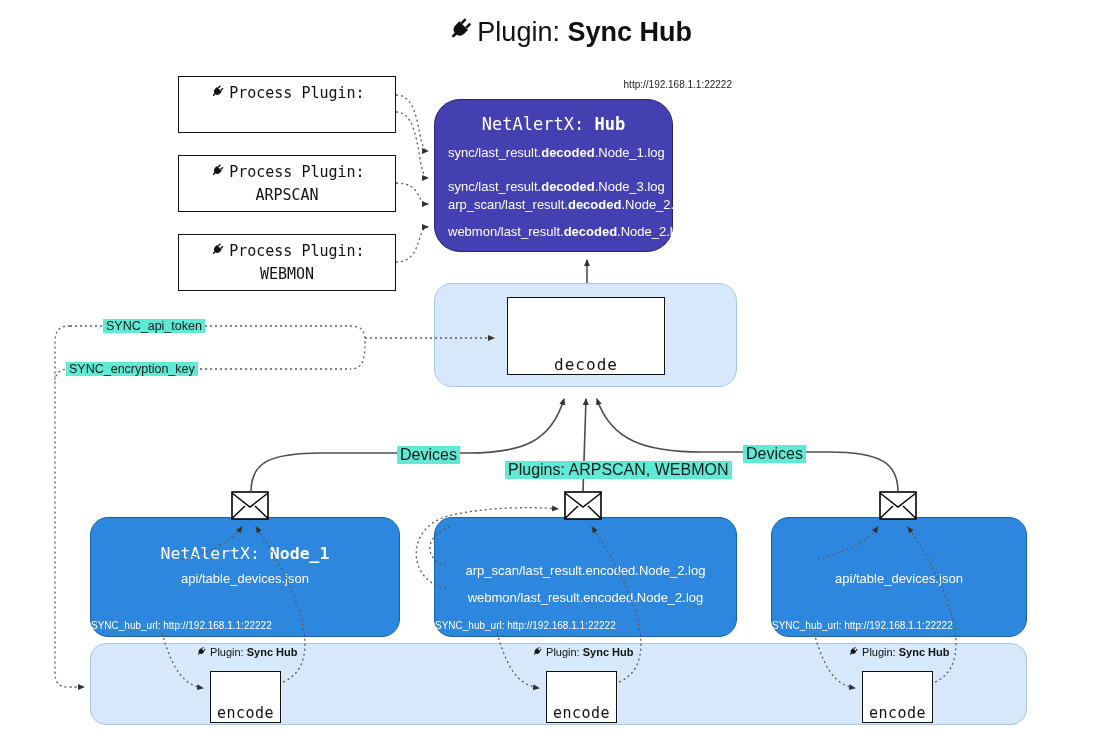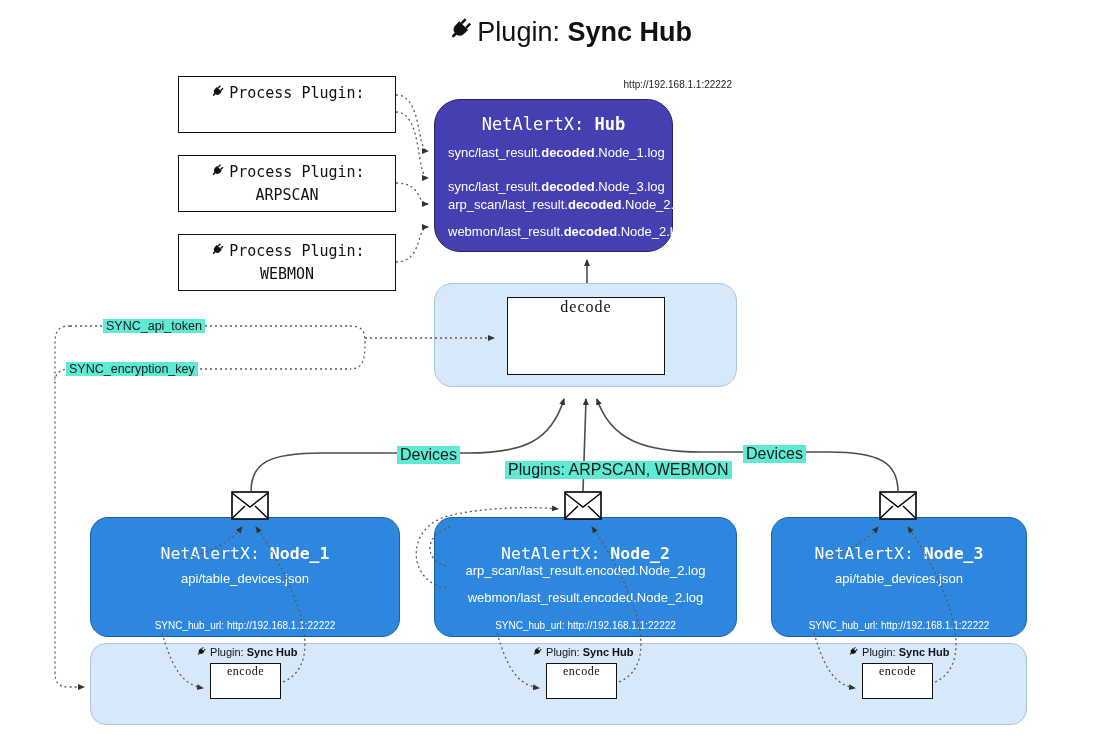--- a/index.html
+++ b/index.html
@@ -3,42 +3,42 @@
 <meta charset="utf-8">
 <style>
   * { margin:0; padding:0; box-sizing:border-box; }
   body { background:#fff; }
   .canvas { position:relative; width:1117px; height:754px; background:#fff;
             font-family:"Liberation Sans", sans-serif; overflow:hidden; color:#111; }
   .abs { position:absolute; }
   .mono { font-family:"DejaVu Sans Mono","Liberation Mono",monospace; }
   .panel { background:var(--panel-fill,#d7e8fa); border:1px solid var(--panel-border,#a8c6e5); border-radius:18px; }
   .box-white { background:#fff; border:1.6px solid #111; }
-  .flexc { display:flex; align-items:flex-start; justify-content:center;font-family:Liberation Serif, serif; }
+  .flexc { display:flex; align-items:flex-end; justify-content:center; }
   .title { left:20px; right:0; top:16px; text-align:center; font-size:27px; }
   .plug { display:inline-block; line-height:0; }
   .plug svg { width:1.05em; height:1.05em; fill:#111; vertical-align:-0.14em; margin-right:4px; }
   .ppbox { width:218px; height:57px; text-align:center; font-size:15px; line-height:23px;
            padding-top:5px; background:#fff; border:1.6px solid #111; }
   .hub-url { left:434px; top:79px; width:298px; text-align:right; font-size:10px; color:#222; }
   .hub { left:434px; top:99px; width:239px; height:153px; background:var(--hub-fill,#4440b2);
          border:1px solid var(--hub-border,#28246e); border-radius:26px; color:#fff; }
   .hub-title { text-align:center; padding-top:14px; font-size:17px; }
   .hub-log { position:absolute; left:13px; font-size:13px; white-space:nowrap; }
   .node { background:var(--node-fill,#2e87de); border:1px solid var(--node-border,#1761a8);
           border-radius:18px; color:#fff; }
   .node-title { text-align:center; padding-top:26px; font-size:16.5px; }
   .node-line { position:absolute; left:0; width:100%; text-align:center; font-size:13px; }
-  .node-footer { position:absolute; left:0; bottom:5px; width:100%; text-align:center; font-size:10px; }
+  .node-footer { position:absolute; left:0; bottom:5px; width:100%; text-align:left; font-size:10px; }
   .lbl { background:#5eead4; padding:0 3px; color:#1a1a1a; z-index:20; white-space:nowrap; }
   .lbl-12 { font-size:12.5px; }
   .lbl-11 { font-size:16px; }
   .env { z-index:5; line-height:0; }
   .enc-label { z-index:6; font-size:11px; text-align:center; white-space:nowrap; }
-  .enc-box { width:71px; height:36px; font-size:12px; letter-spacing:0.5px; z-index:6; }
+  .enc-box { width:71px; height:52px; font-size:15px; letter-spacing:0.5px; z-index:6;margin-top:8px; }
   .decode-box { left:507px; top:297px; width:158px; height:78px; font-size:16px; letter-spacing:1px; }
   .overlay { left:0; top:0; z-index:10; pointer-events:none; }
   .overlay .s { stroke:#4d4d4d; stroke-width:1.6; fill:none; }
   .overlay .d { stroke:#5a5a5a; stroke-width:1.3; fill:none; stroke-dasharray:2 3; }
 </style>
 </head>
 <body>
 
 <div class="canvas">
 
@@ -118,27 +118,25 @@
         <path d="M1 2 L19 16 L37 2" fill="none" stroke="#000" stroke-width="1.4"></path>
         <path d="M1.5 27 L14 15 M36.5 27 L24 15" fill="none" stroke="#000" stroke-width="1.4"></path>
       </svg></div>
 
   <div class="abs node" style="left:90px;top:517px;width:310px;height:120px;">
     <div class="node-title mono"><span>NetAlertX:</span> <strong>Node_1</strong></div>
     <div class="node-line" style="top:53px;">api/table_devices.json</div>
     <div class="node-footer">SYNC_hub_url: http://192.168.1.1:22222</div>
   </div>
   <div class="abs node" style="left:434px;top:517px;width:303px;height:120px;">
-    <div class="node-title mono"><span>NetAlertX:</span> <strong>Node_2</strong></div>
     <div class="node-line" style="top:45px;">arp_scan/last_result.encoded.Node_2.log</div>
     <div class="node-line" style="top:72px;">webmon/last_result.encoded.Node_2.log</div>
     <div class="node-footer">SYNC_hub_url: http://192.168.1.1:22222</div>
   </div>
   <div class="abs node" style="left:771px;top:517px;width:256px;height:120px;">
-    <div class="node-title mono"><span>NetAlertX:</span> <strong>Node_3</strong></div>
     <div class="node-line" style="top:53px;">api/table_devices.json</div>
     <div class="node-footer">SYNC_hub_url: http://192.168.1.1:22222</div>
   </div>
 
   <div class="abs panel" style="left:90px;top:643px;width:937px;height:82px;border-radius:16px;"></div>
 
   <div class="abs enc-label" style="left:185px;top:646px;width:122px;">
     <span class="plug"><svg viewBox="0 0 24 24">
           <g transform="rotate(45 12 12)">
             <rect x="8.2" y="1.5" width="2.1" height="5"></rect>

